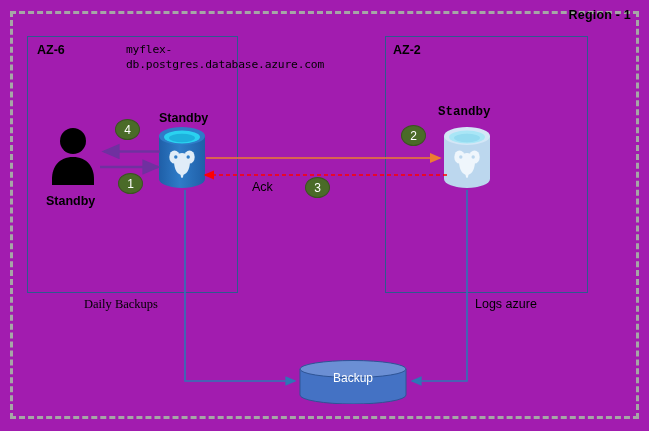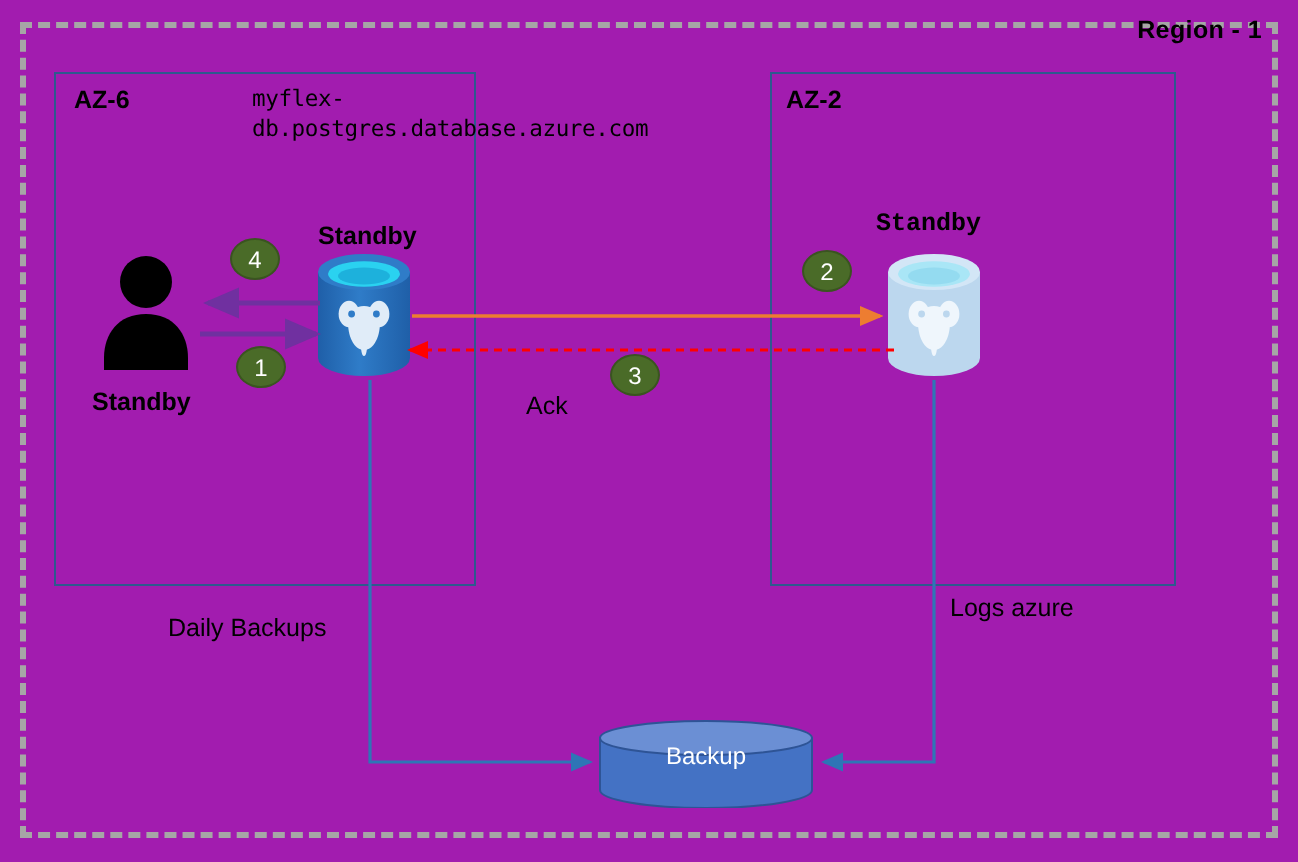--- a/index.html
+++ b/index.html
@@ -127,22 +127,22 @@
   #badge-3 { left: 305px; top: 177px; }
   
   .flow-label {
     position: absolute;
     font-size: 12.5px;
     color: #000000;
     text-align: center;
     white-space: nowrap;
   }
   #repl-label   { left: 234px; top: 114px; line-height: 17px; }
-  #ack-label    { left: 263px; top: 180px; margin-top: 16px; }
-  #daily-label  { left: 84px;  top: 307px; }
+  #ack-label    { left: 252px; top: 180px; }
+  #daily-label  { left: 84px;  top: 297px; font-family: Liberation Serif, serif; }
   #logs-label   { left: 475px; top: 297px; }
   
   #connectors {
     position: absolute;
     left: 0; top: 0;
     width: 649px; height: 431px;
     pointer-events: none;
   }
 </style>
 </head>

